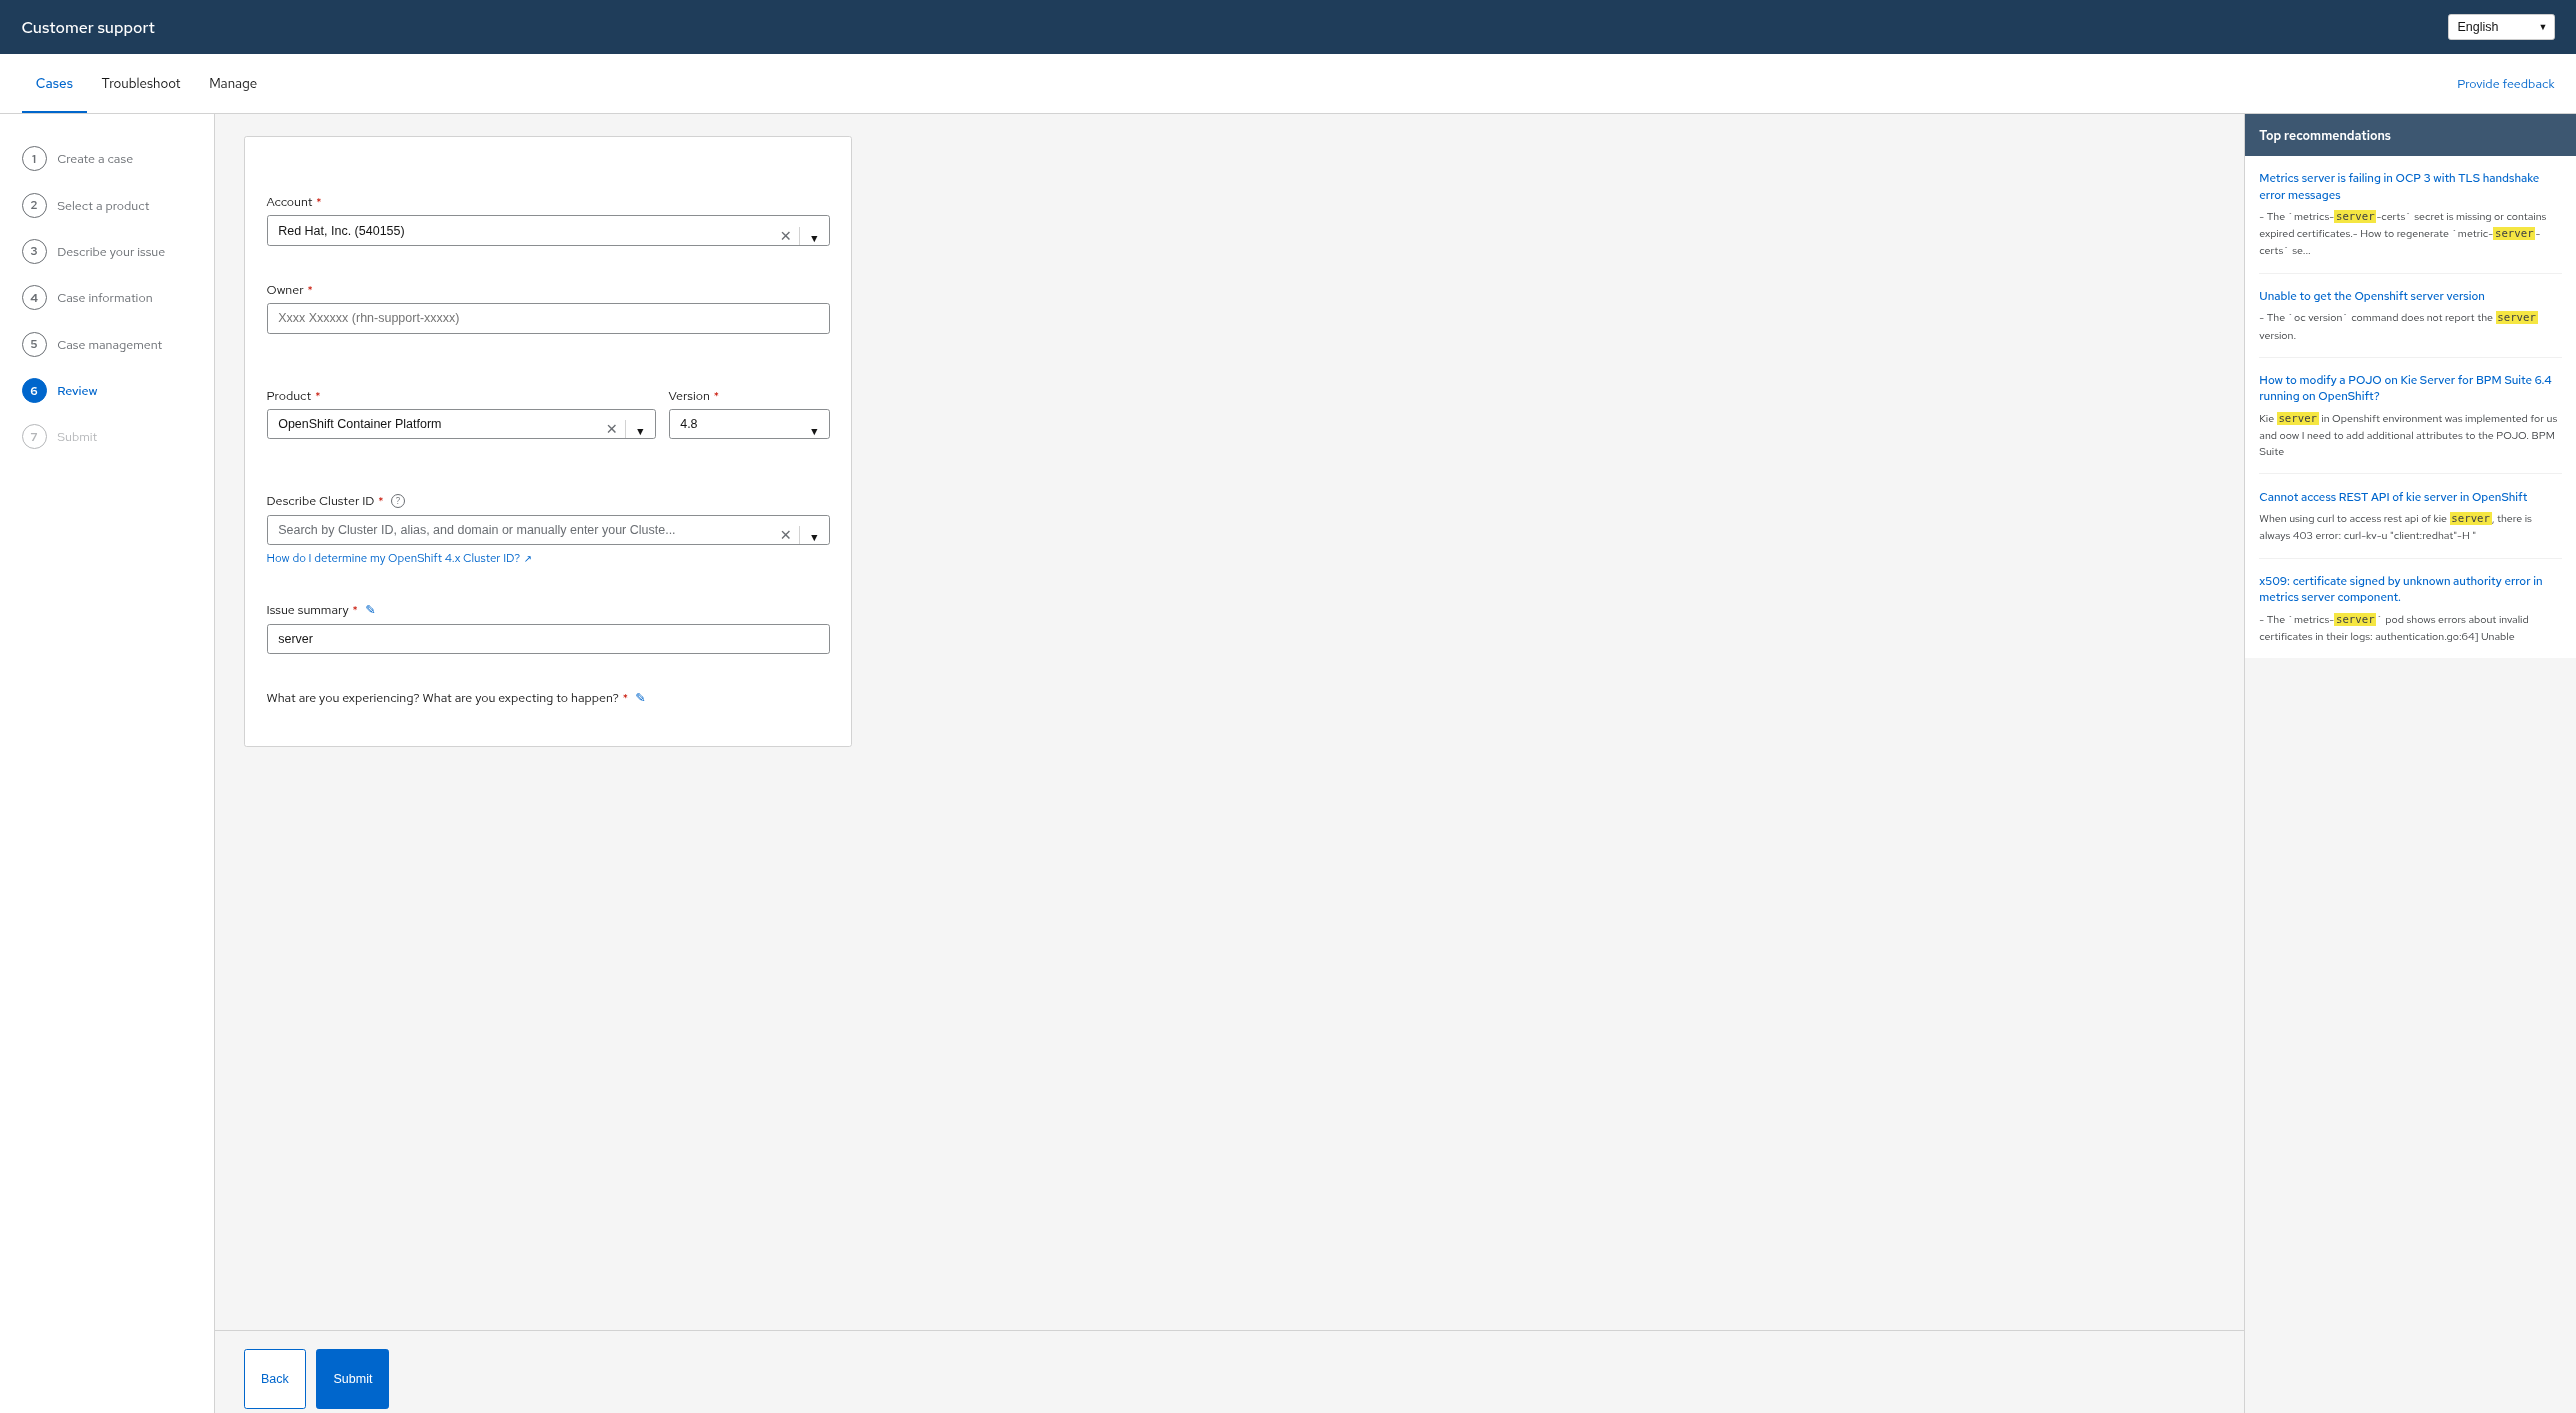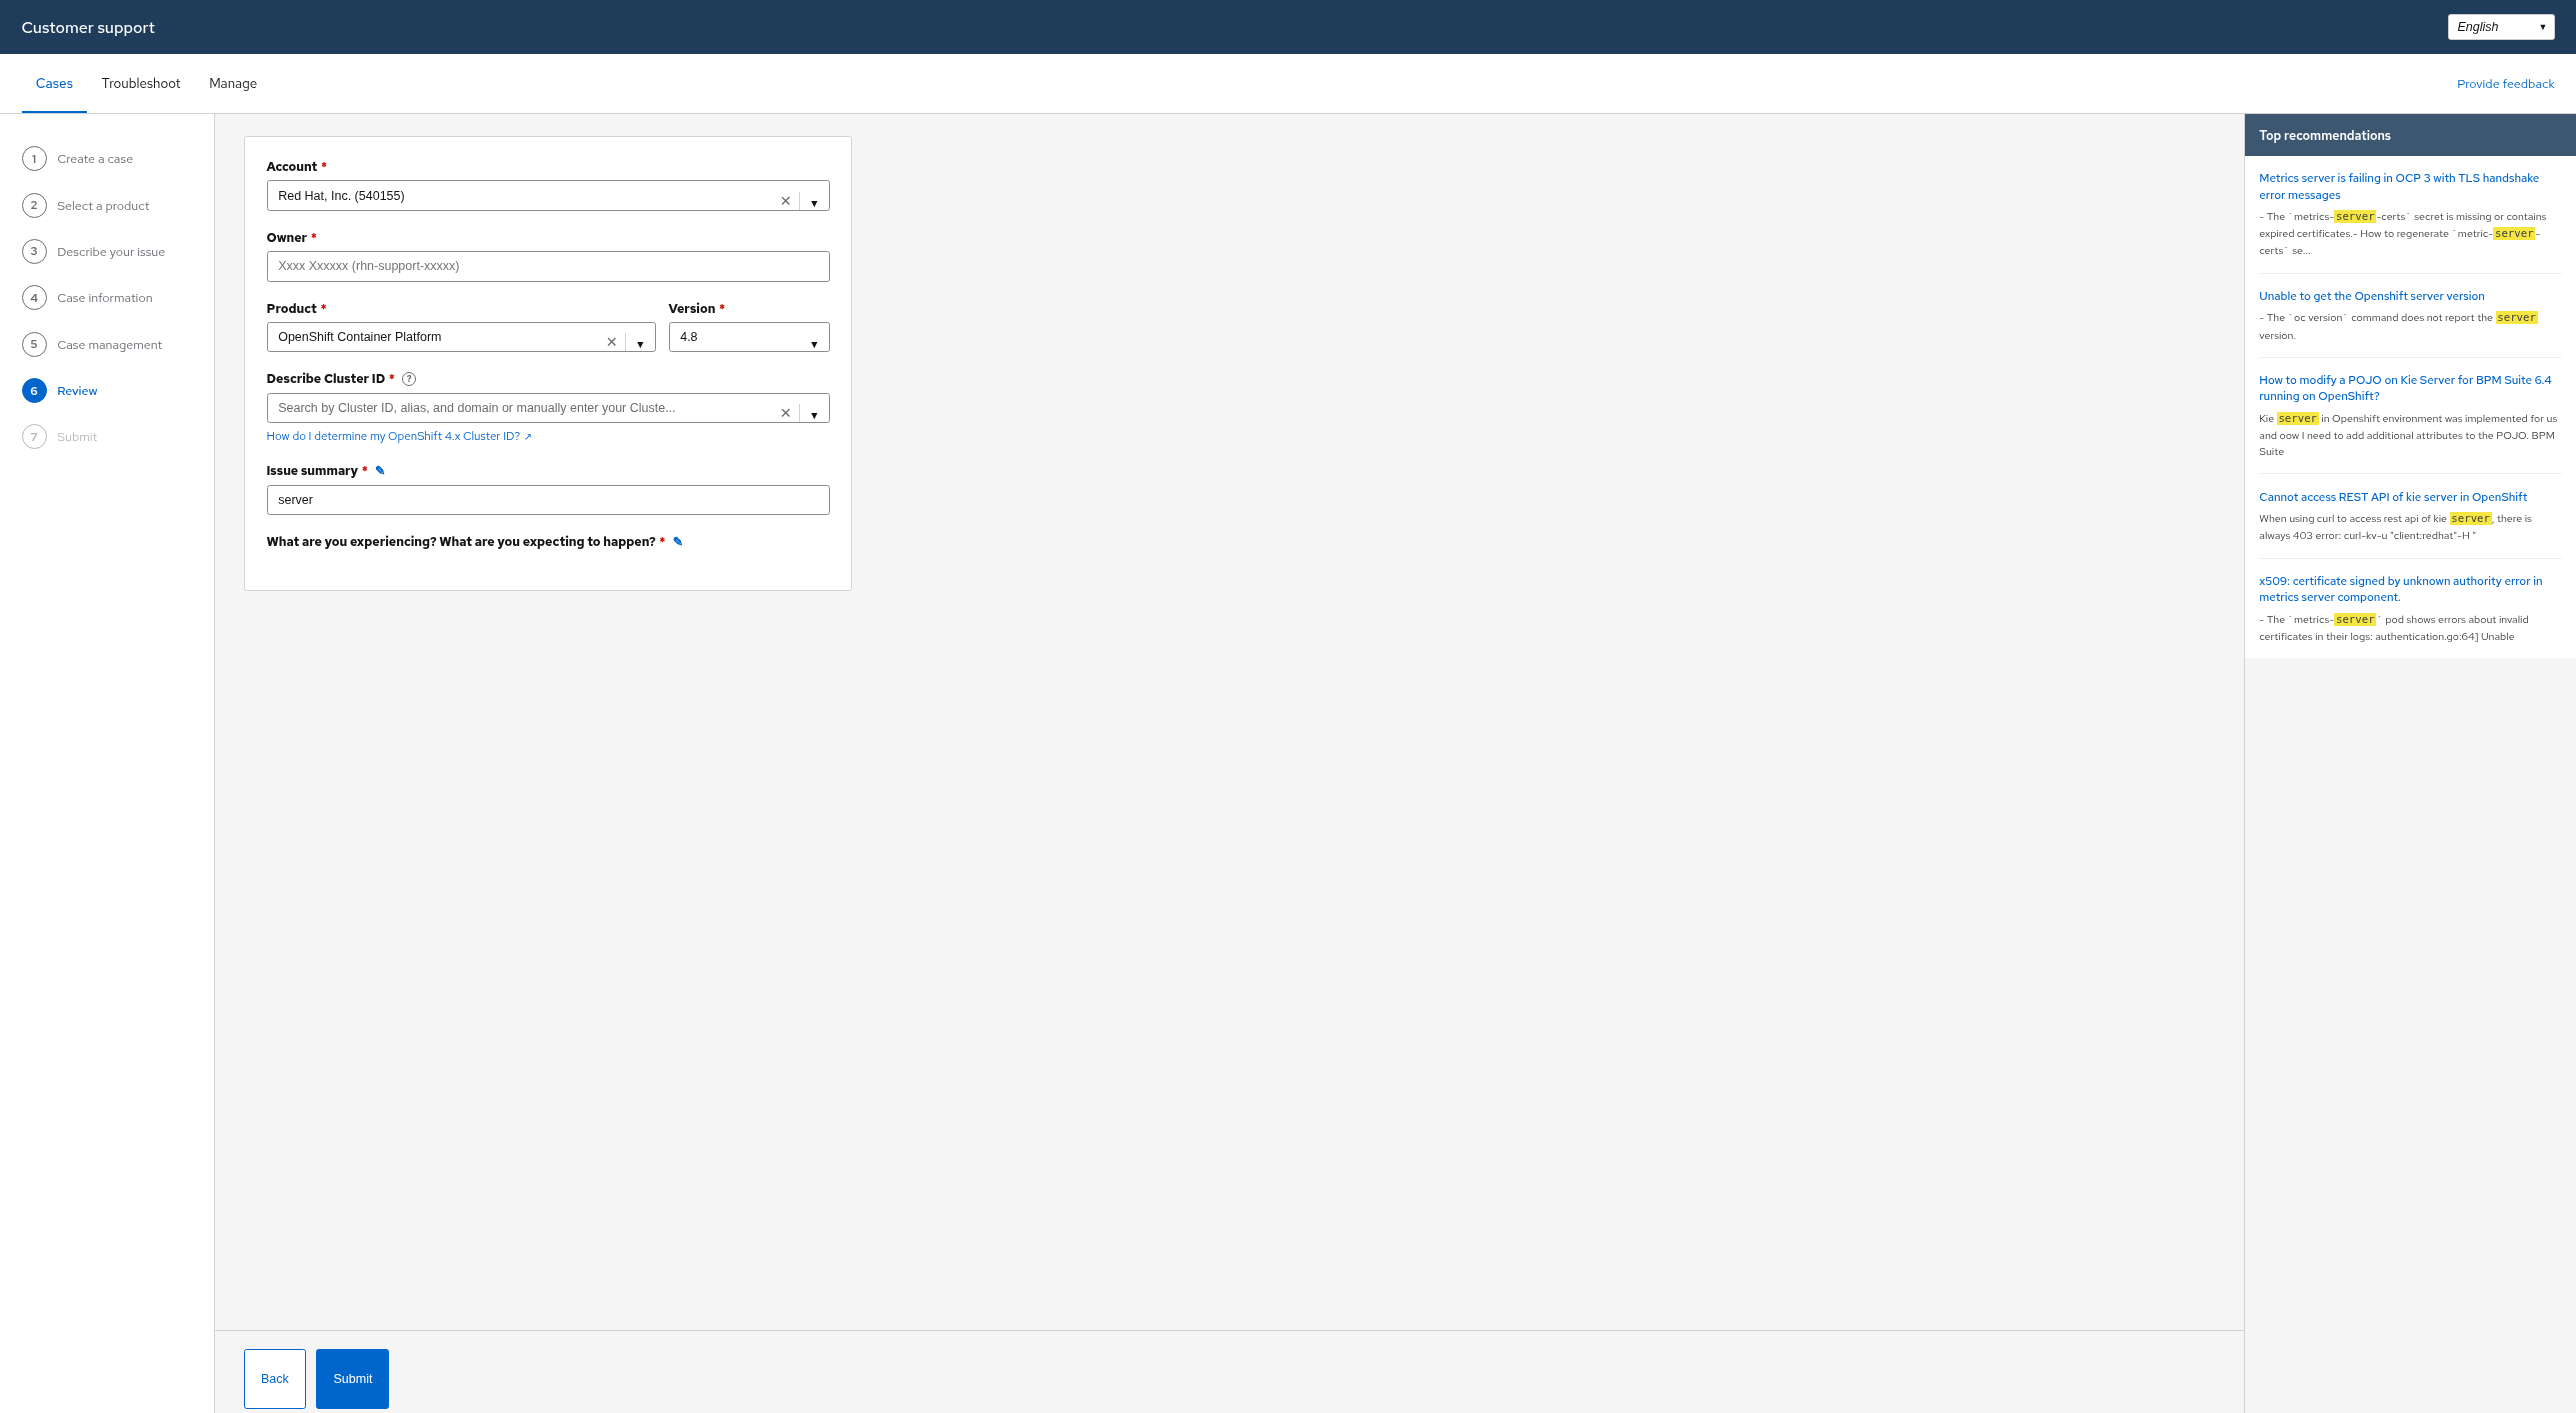--- a/index.html
+++ b/index.html
@@ -24,21 +24,20 @@
       background: white;
       border: 0.9px solid #ccc;
       padding: 5.4px 25px 5.4px 9px;
       font-size: 12.5px;
       border-radius: 2.7px;
       appearance: none;
       -webkit-appearance: none;
       cursor: pointer;
       min-width: 107px;
       color: #151515;
-      font-style: italic;
     }
     .header-lang { position: relative; }
     .header-lang::after {
       content: '▼';
       position: absolute;
       right: 7.2px;
       top: 50%;
       transform: translateY(-50%);
       font-size: 9px;
       pointer-events: none;
@@ -139,26 +138,27 @@
       border: 0.9px solid #d2d2d2;
       border-radius: 2.7px;
       padding: 21.5px;
       max-width: 608px;
     }
 
     
     .field-group { margin-bottom: 18px; }
     .field-label {
       font-size: 12.5px;
-      font-weight: 700;
+      font-weight: 400;
       margin-bottom: 5.4px;
       display: flex;
       align-items: center;
       gap: 3.6px;
       color: #151515;
+      margin-top: 35px;
     }
     .required { color: #c9190b; }
     .field-hint {
       display: inline-flex;
       align-items: center;
       justify-content: center;
       width: 14.3px;
       height: 14.3px;
       border-radius: 50%;
       border: 0.9px solid #6a6e73;

